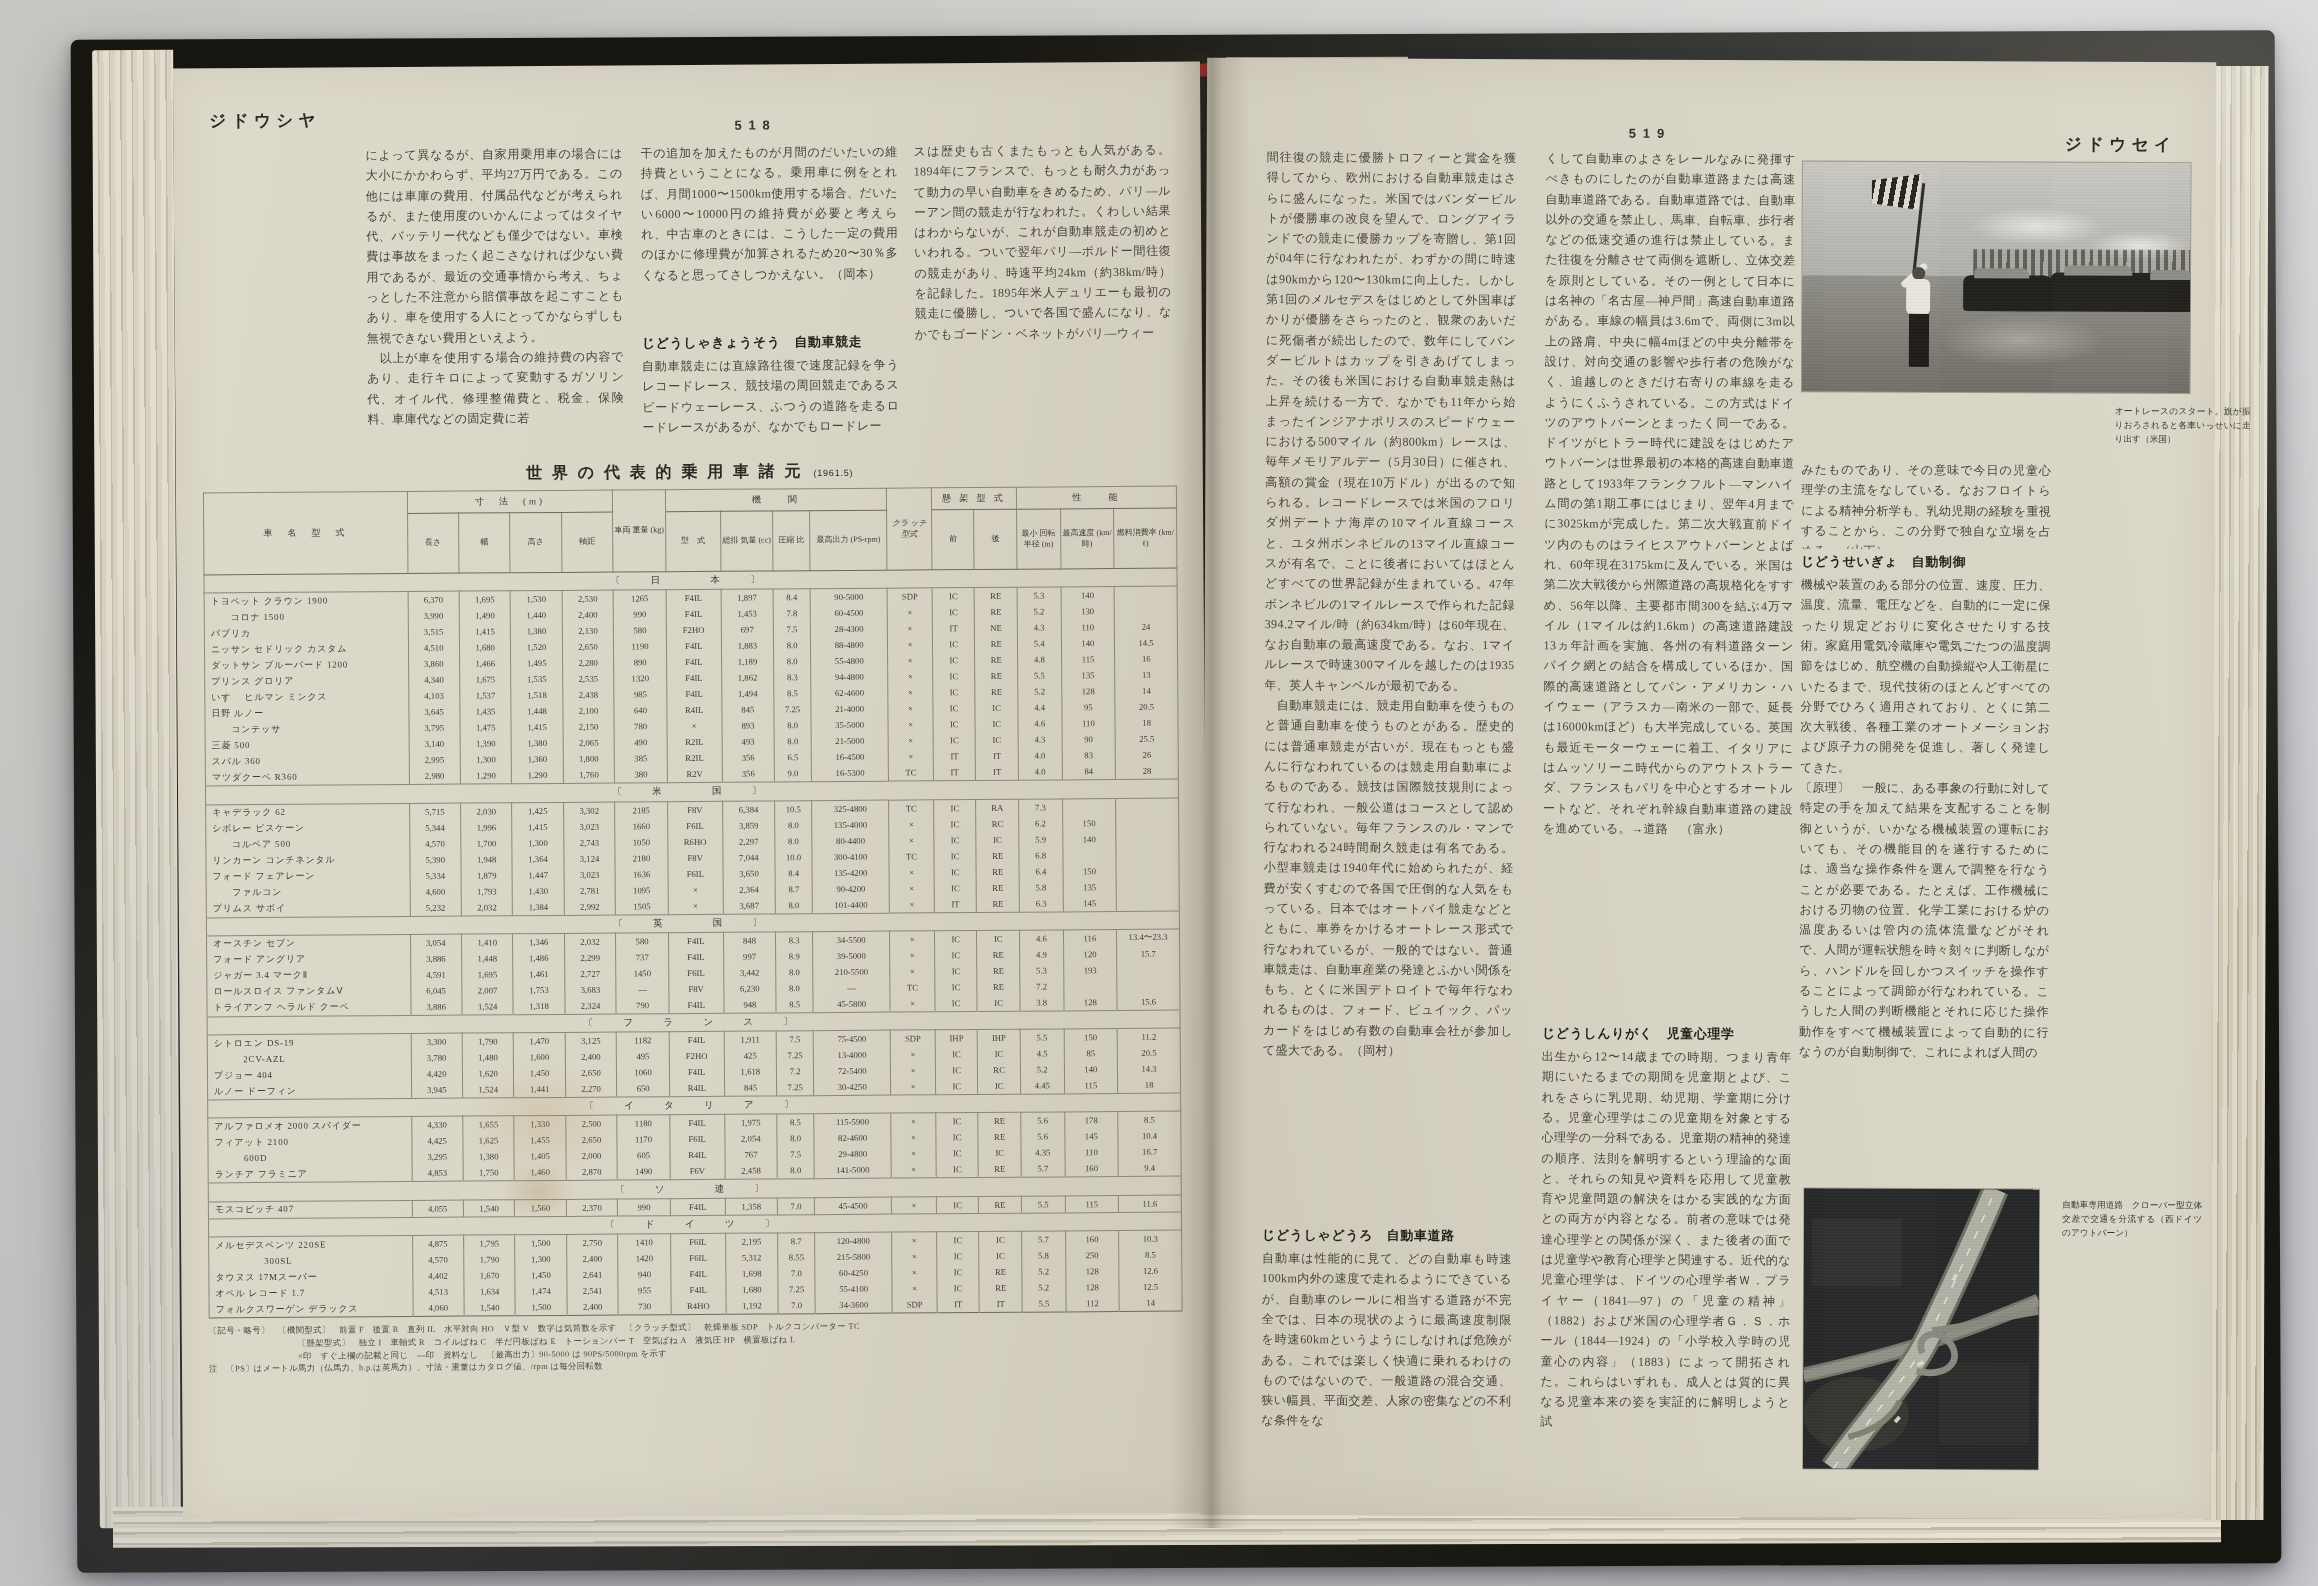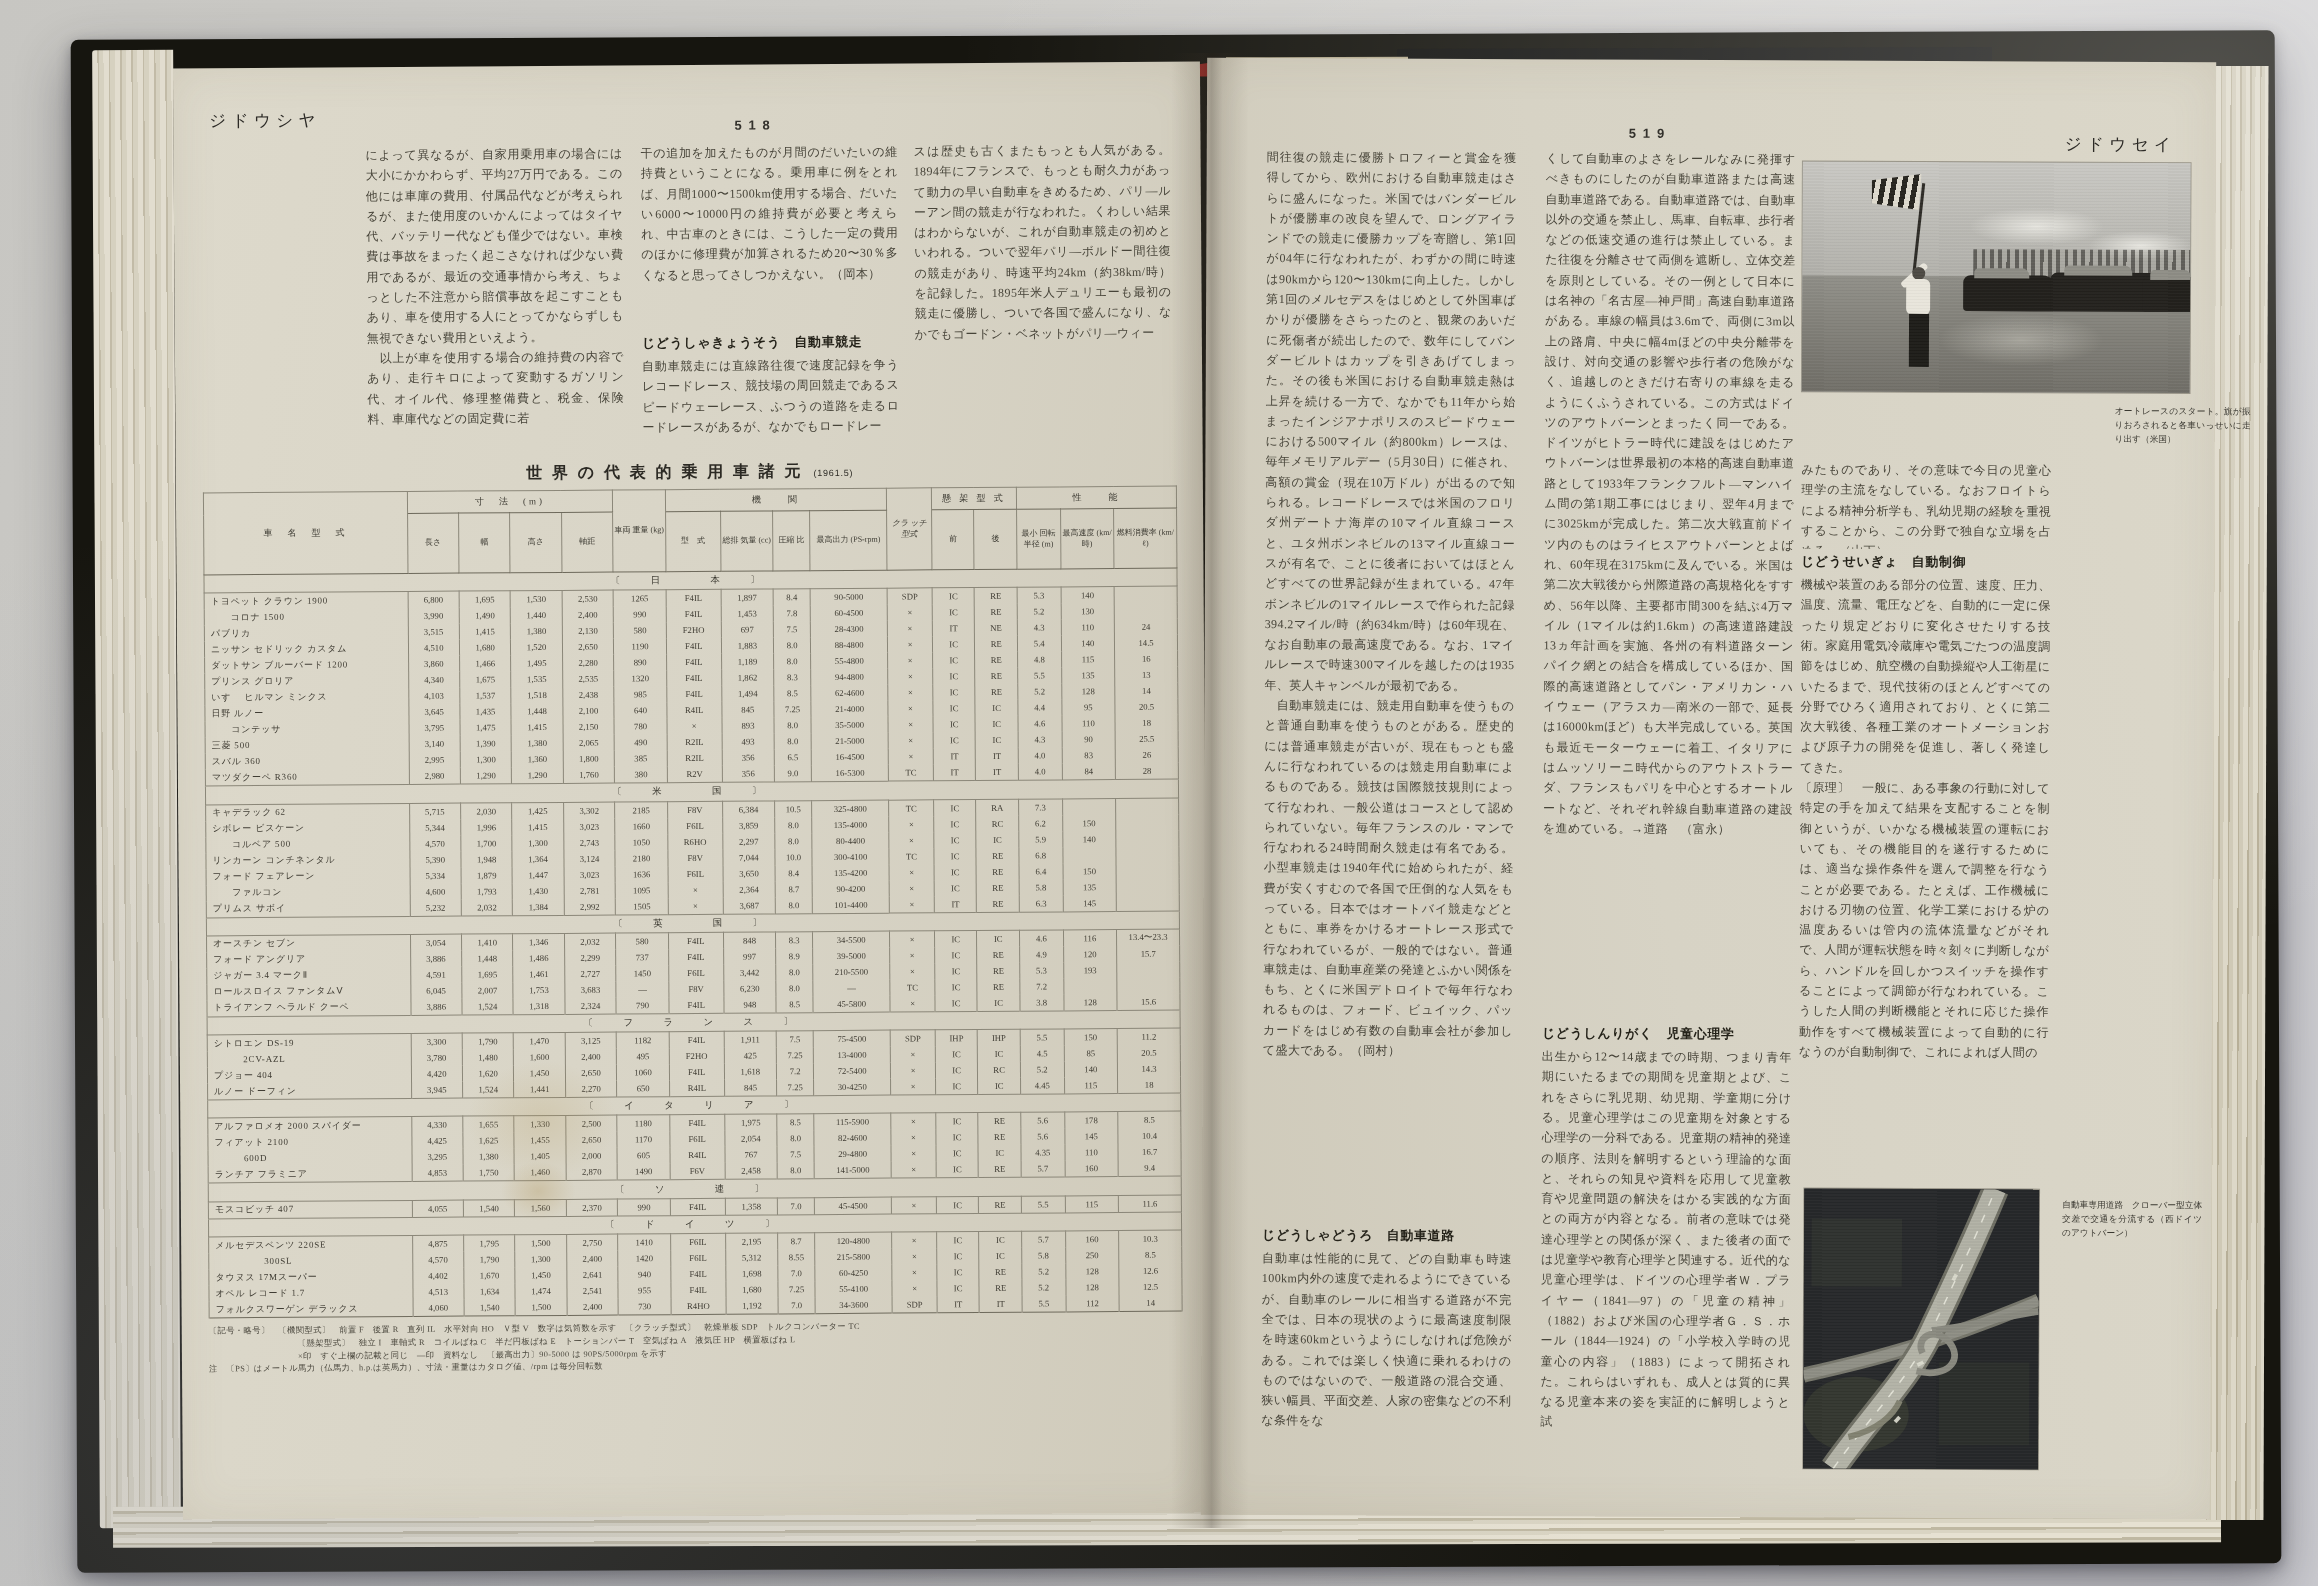--- a/index.html
+++ b/index.html
@@ -32,21 +32,21 @@
   
   .page{position:absolute;z-index:4;}
   .page.left{left:178px;top:65px;width:1027px;height:1451px;transform:rotate(-.4deg);
     background:linear-gradient(100deg,#ddd9cb 0%,#d8d4c6 55%,#cfcaba 100%);
     box-shadow:inset 0 0 45px rgba(120,105,70,.12);}
   .page.right{left:1204px;top:60px;width:1009px;height:1457px;transform:rotate(.25deg);
     background:linear-gradient(260deg,#dbd7c9 0%,#d7d3c5 55%,#cec9b9 100%);
     box-shadow:inset 0 0 45px rgba(120,105,70,.12);}
   .stain{position:absolute;border-radius:50%;pointer-events:none;}
   
-  .runhead{position:absolute;font-family:"Liberation Sans",sans-serif;font-weight:normal;
+  .runhead{position:absolute;font-family:"Liberation Sans",sans-serif;font-weight:bold;
     font-size:16.6px;letter-spacing:5.3px;color:#2c2a26;}
   .pagenum{position:absolute;font-family:"Liberation Sans",sans-serif;font-weight:bold;
     font-size:13px;letter-spacing:6.8px;color:#33312c;}
   .jcol{position:absolute;display:flex;flex-direction:column;overflow:hidden;}
   .jtext{font-family:"Liberation Serif",serif;font-size:12px;line-height:20.3px;color:#474439;
     text-align:justify;letter-spacing:0.4px;overflow:hidden;white-space:pre-line;}
   .jhead{font-family:"Liberation Sans",sans-serif;font-weight:bold;font-size:12.8px;color:#242219;
     margin:5.3px 0 3.8px;letter-spacing:0.8px;flex:none;}
   .grow{flex:1 1 auto;}
   .fixed{flex:none;}
@@ -173,21 +173,21 @@
             <th>最高速度 (km/時)</th>
             <th>燃料消費率 (km/ℓ)</th>
           </tr>
         </thead>
         <tbody>
             <tr class="band">
               <td colspan="16">〔　日　　本　〕</td>
             </tr>
             <tr>
               <td class="c0">トヨペット クラウン 1900</td>
-              <td class="c1">6,800</td>
+              <td class="c1">6,370</td>
               <td class="c2">1,695</td>
               <td class="c3">1,530</td>
               <td class="c4">2,530</td>
               <td class="c5">1265</td>
               <td class="c6">F4IL</td>
               <td class="c7">1,897</td>
               <td class="c8">8.4</td>
               <td class="c9">90-5000</td>
               <td class="c10">SDP</td>
               <td class="c11">IC</td>

